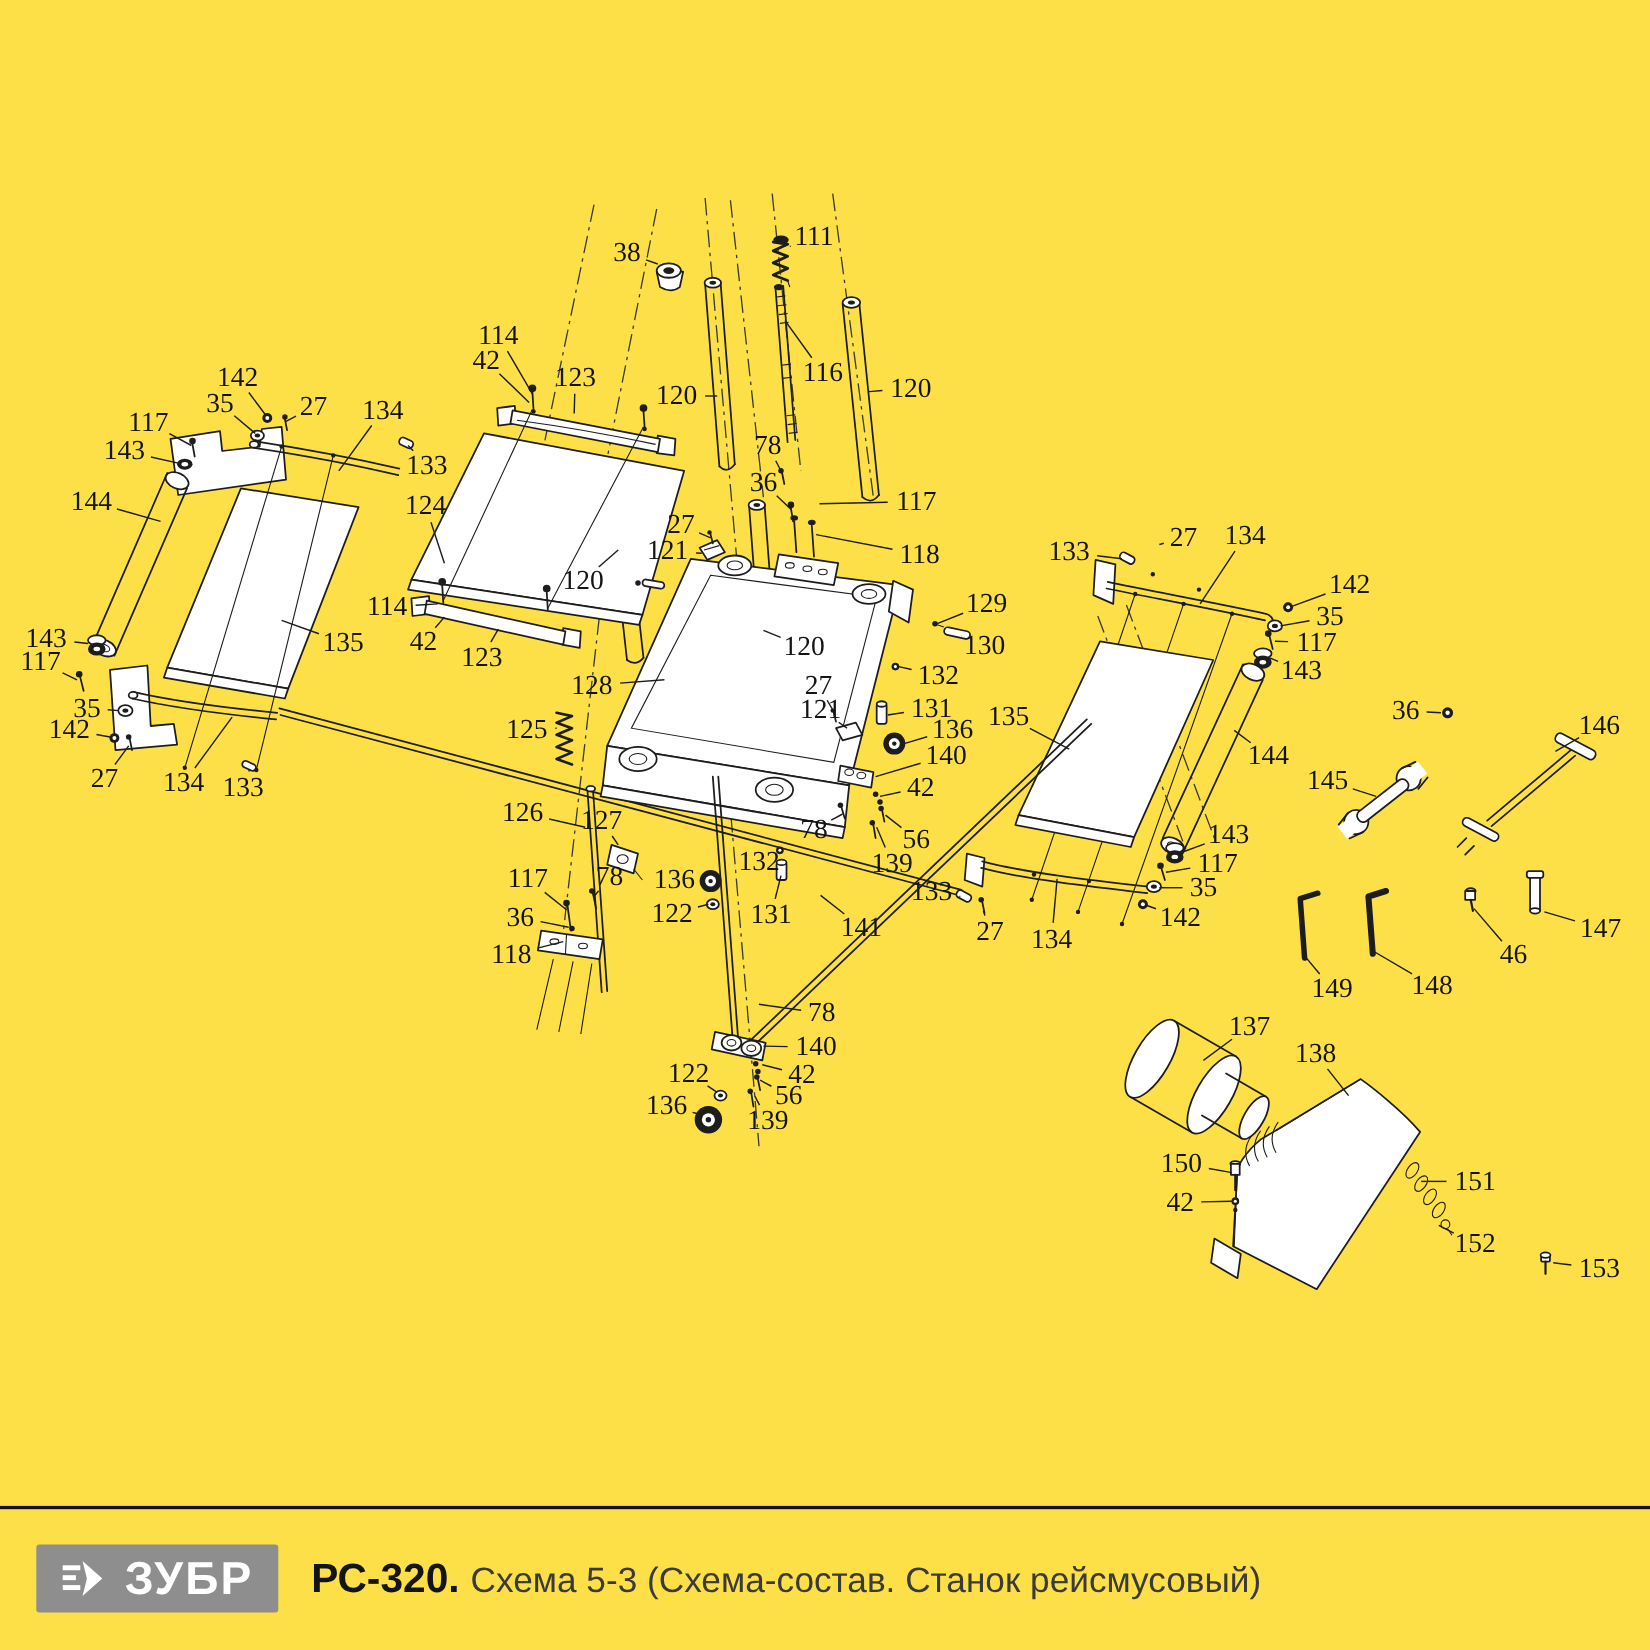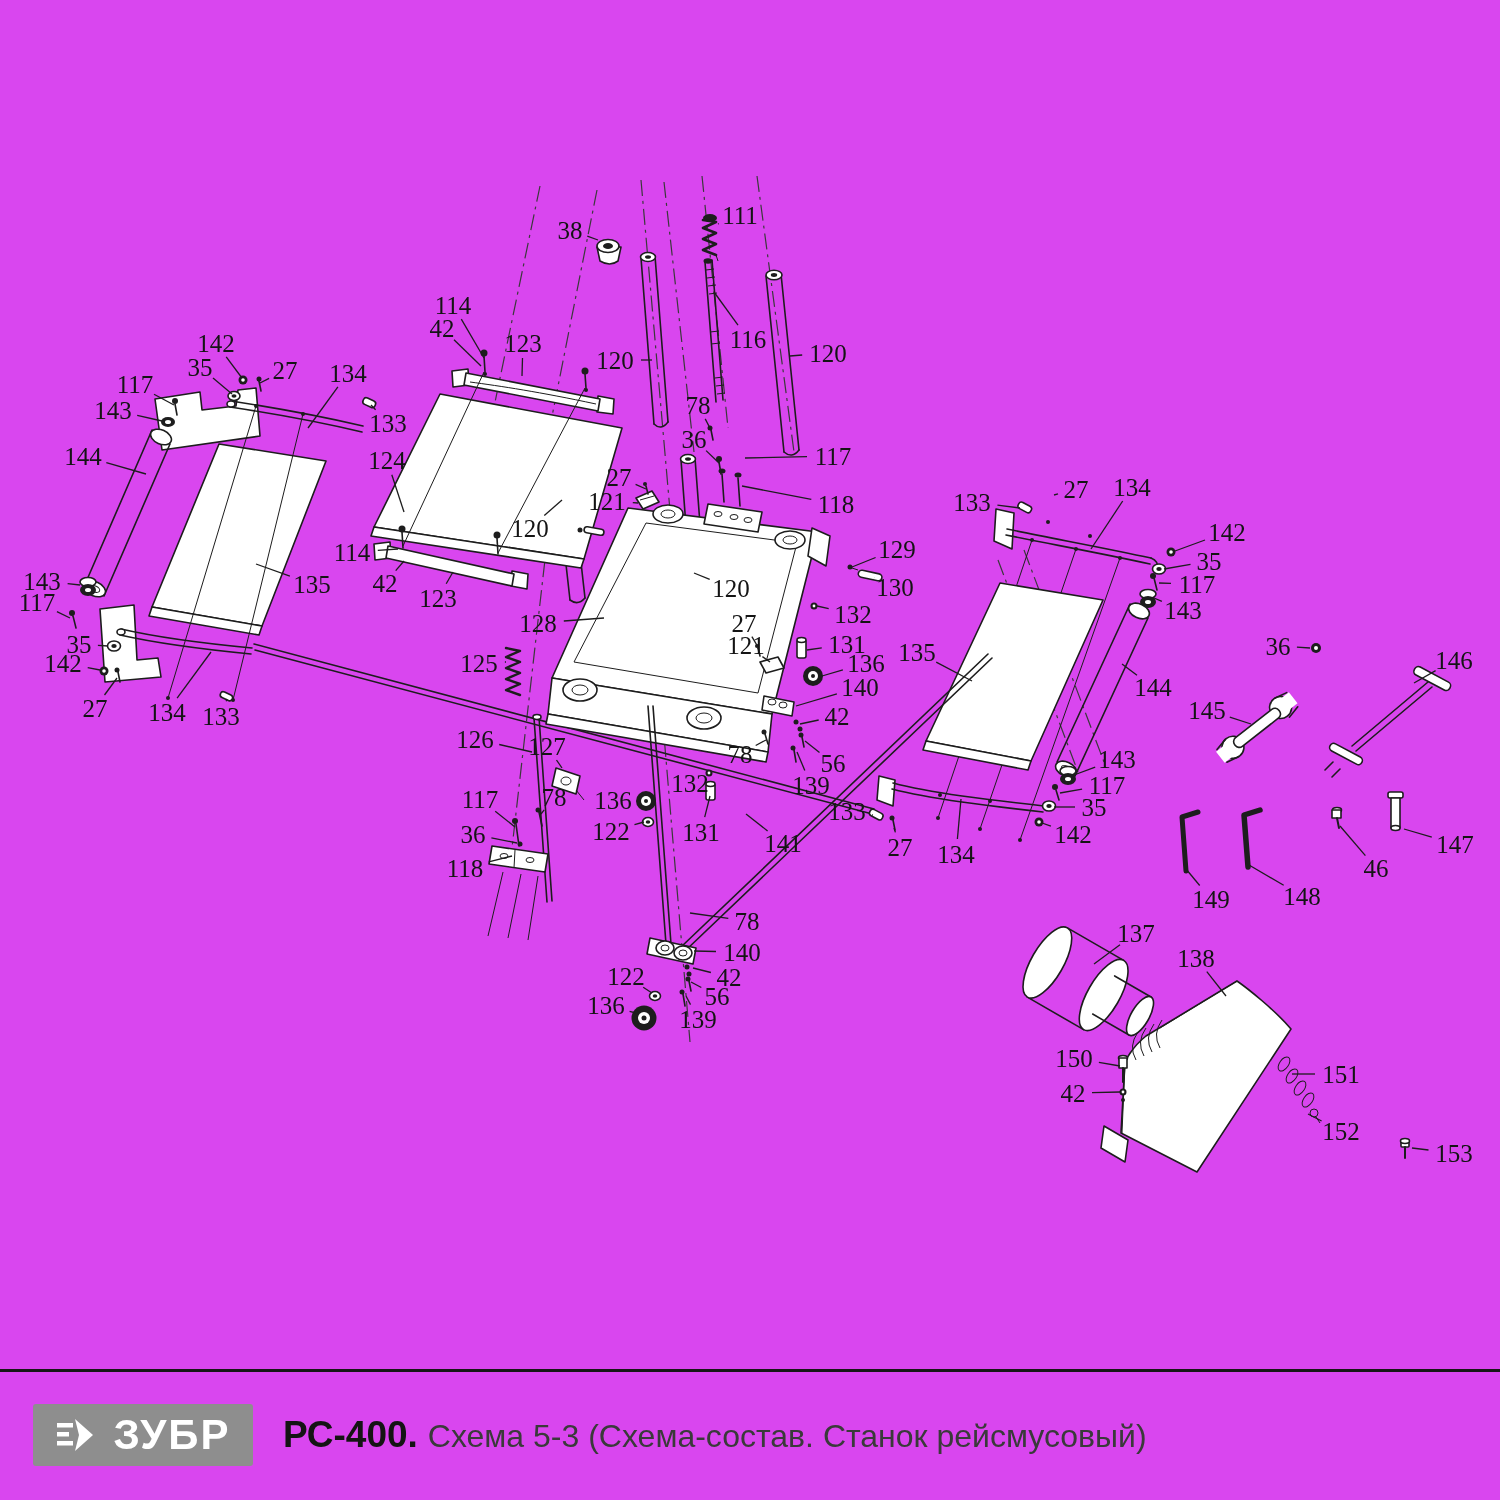--- a/index.html
+++ b/index.html
@@ -1,17 +1,17 @@
 <!DOCTYPE html>
 <html><head>
 <meta charset="utf-8">
 <style>
   html,body{margin:0;padding:0;background:#fff;width:1500px;height:1500px;overflow:hidden;
     font-family:"Liberation Sans",sans-serif;}
-  #stage{position:relative;width:1500px;height:1500px;background:#d946ef;}
+  #stage{position:relative;width:1500px;height:1500px;background:#fde047;}
   #diagram-svg{position:absolute;left:0;top:0;}
   .ln{stroke:#1d1d1d;stroke-width:1.6;fill:none;stroke-linecap:round;stroke-linejoin:round;}
   .wh{stroke:#1d1d1d;stroke-width:1.6;fill:#fff;stroke-linejoin:round;}
   .dk{fill:#1d1d1d;stroke:none;}
   .thin{stroke:#1d1d1d;stroke-width:1;fill:none;}
   .cl{stroke:#3a3a3a;stroke-width:1.2;fill:none;stroke-dasharray:16 5 3 5;}
   .thick{stroke:#1d1d1d;fill:none;stroke-linecap:round;stroke-linejoin:round;}
   #footer-rule{position:absolute;left:0;top:1369px;width:1500px;height:3px;background:#161616;}
   #footer{position:absolute;left:0;top:1400px;width:1500px;height:70px;display:flex;align-items:center;}
   #logo-box{margin-left:33px;width:220px;height:62px;background:#8e8e8e;border-radius:3px;
@@ -651,17 +651,17 @@
   <div id="logo-box">
     <svg width="42" height="40" viewBox="0 0 42 40">
       <rect x="2" y="8" width="16" height="4.5" fill="#fff"></rect>
       <rect x="2" y="17" width="12" height="4.5" fill="#fff"></rect>
       <rect x="2" y="26" width="16" height="4.5" fill="#fff"></rect>
       <polygon points="20,4 38,20 20,36 24,20" fill="#fff"></polygon>
     </svg>
     <span id="logo-text">ЗУБР</span>
   </div>
   <div id="footer-title">
-    <span id="model-label">РС-400.</span><span id="schema-label">Схема 5-3 (Схема-состав. Станок рейсмусовый)</span>
+    <span id="model-label">РС-320.</span><span id="schema-label">Схема 5-3 (Схема-состав. Станок рейсмусовый)</span>
   </div>
 </div>
 
 </div>
 
 </body></html>

